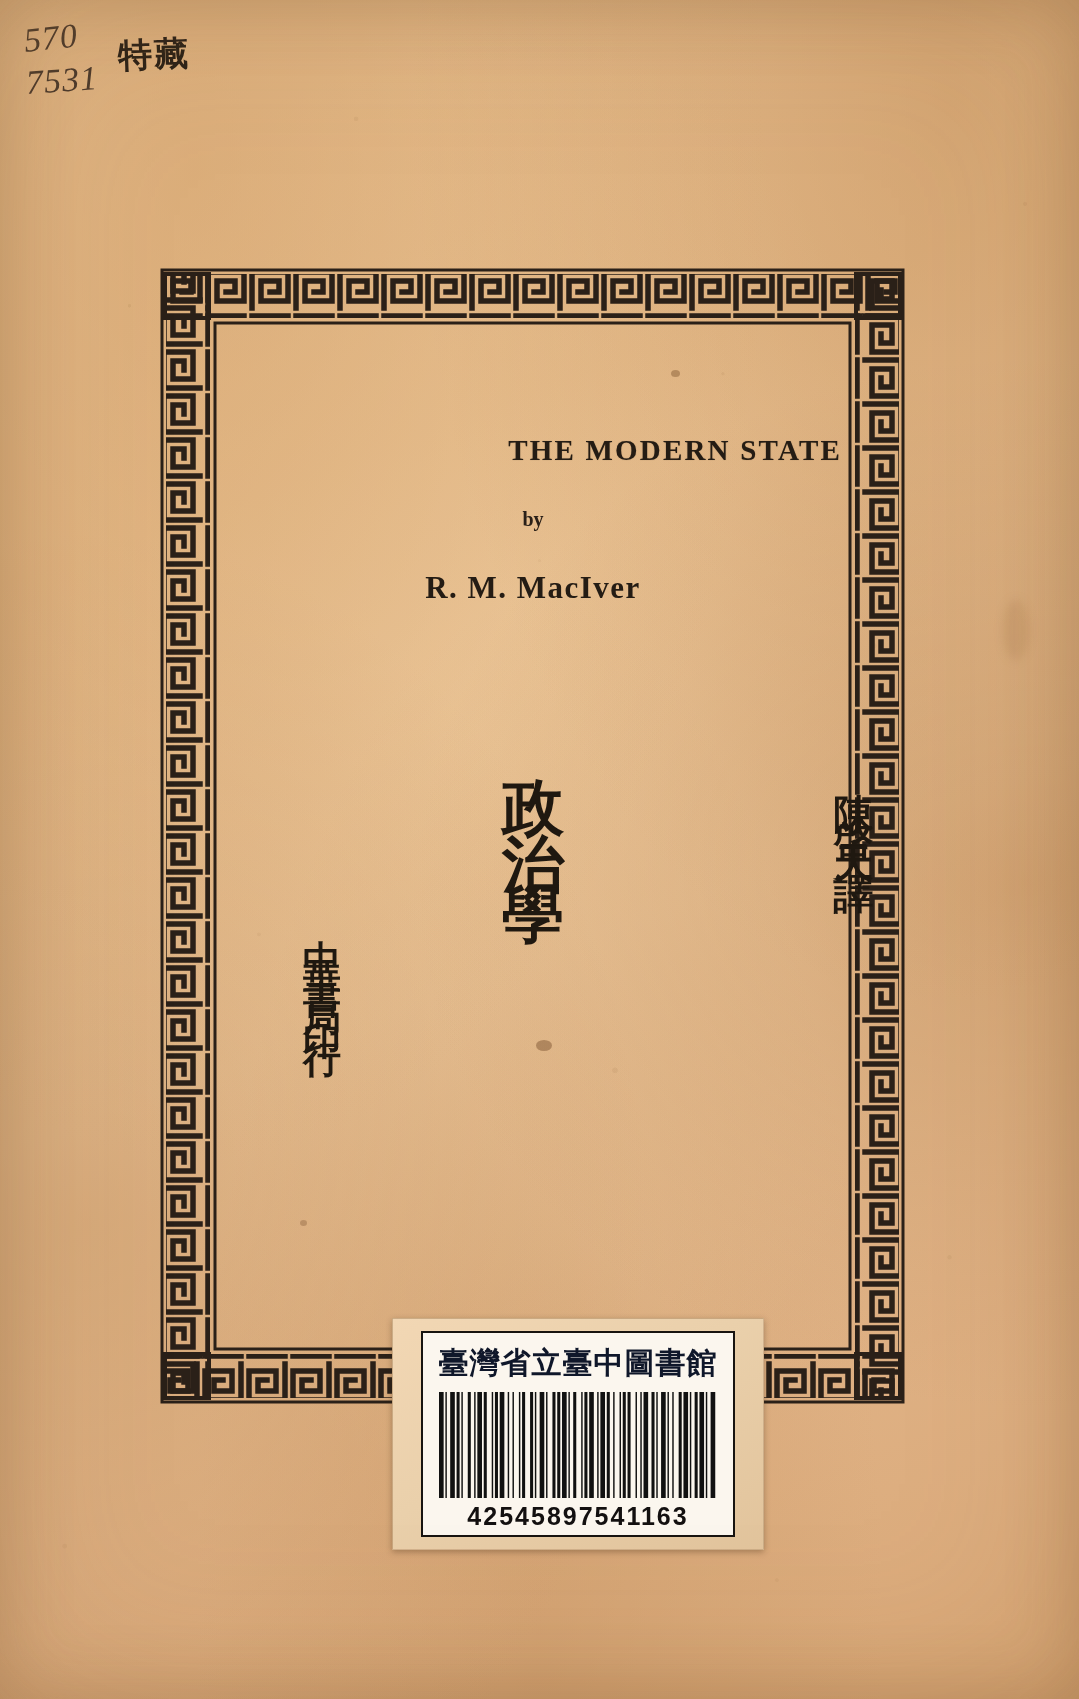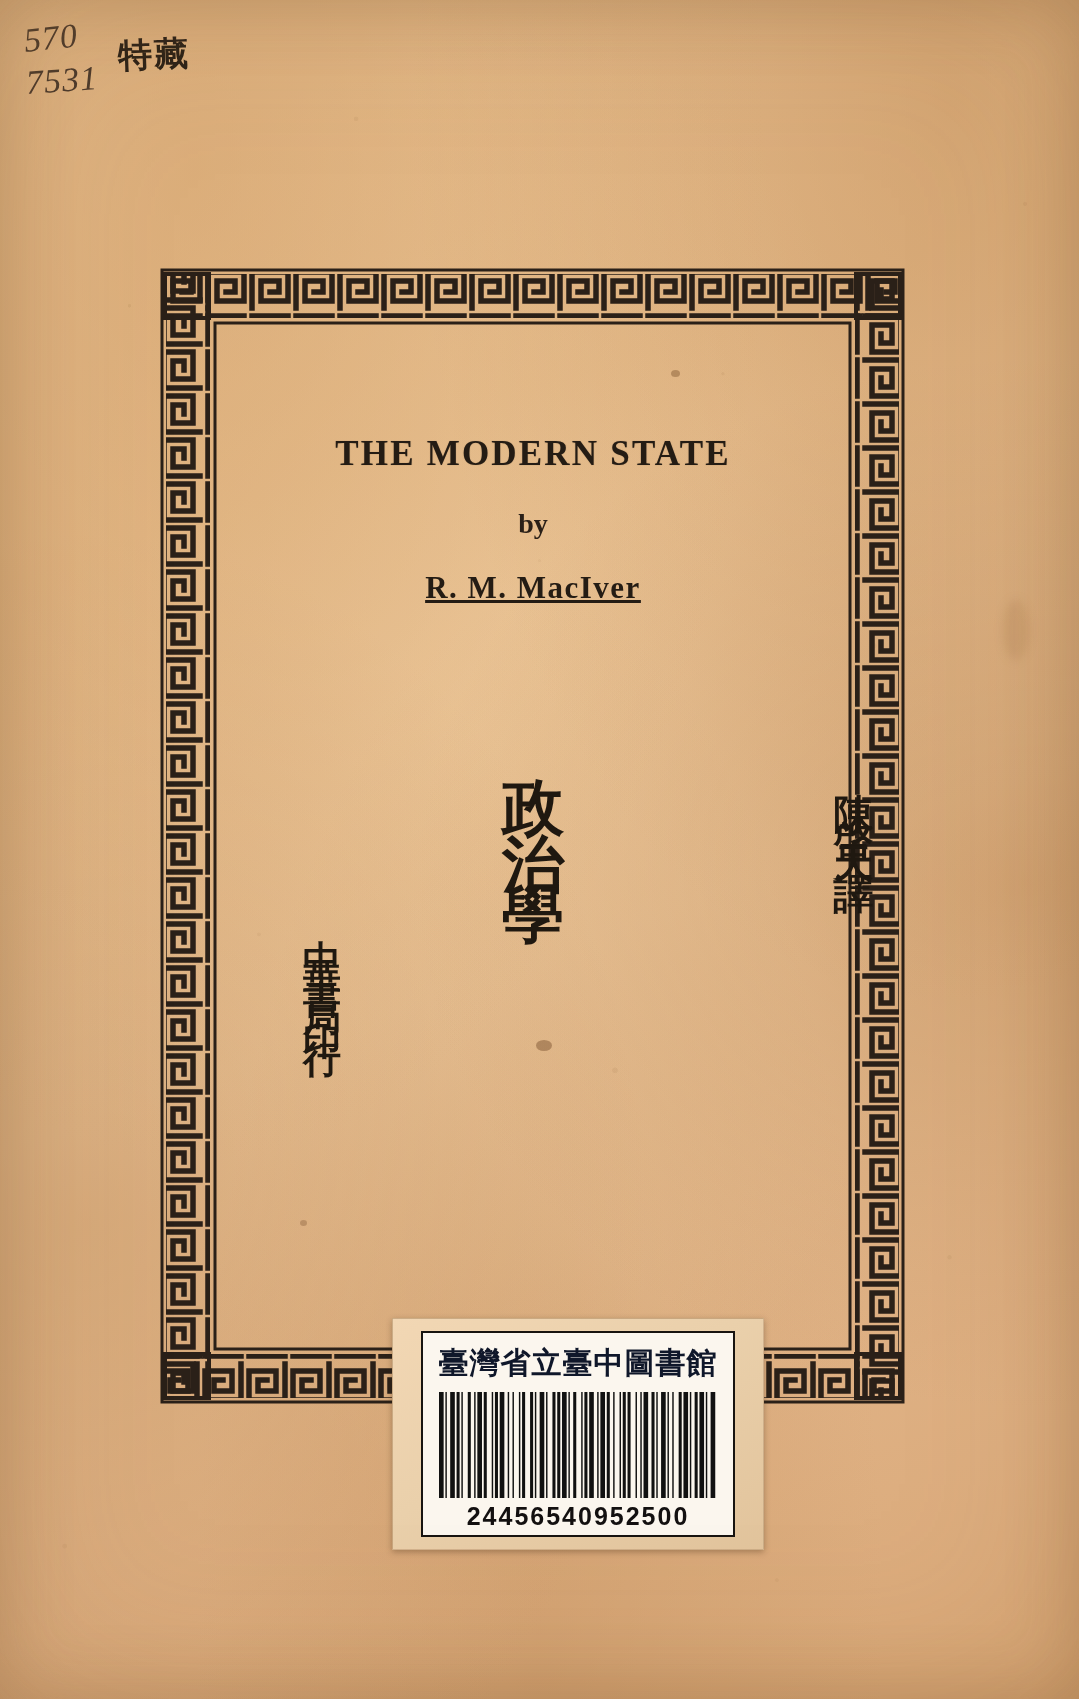--- a/index.html
+++ b/index.html
@@ -105,51 +105,50 @@
     left: 224px;
     top: 330px;
     width: 618px;
     height: 1012px;
   }
   .latin-title {
     position: absolute;
     top: 104px;
     left: 0;
     width: 100%;
-    text-align: center;
-    font-size: 35px;
+    text-align: right;
+    font-size: 29px;
     font-weight: bold;
     letter-spacing: 2.2px;
     color: #241c14;
     font-family: "Liberation Serif", serif;
     text-shadow: 0 0 1px rgba(40,28,18,0.35);
   }
   .latin-by {
     position: absolute;
     top: 178px;
     left: 0;
     width: 100%;
     text-align: center;
-    font-size: 28px;
+    font-size: 20px;
     font-weight: bold;
     color: #2a2018;
     font-family: "Liberation Serif", serif;
   }
   .latin-author {
     position: absolute;
     top: 240px;
     left: 0;
     width: 100%;
     text-align: center;
     font-size: 31px;
     font-weight: bold;
     letter-spacing: 1.5px;
     color: #241c14;
     font-family: "Liberation Serif", serif;
-    text-decoration: underline;
   }
 
   
   .vcol {
     position: absolute;
     writing-mode: vertical-rl;
     text-orientation: upright;
     color: #1f1810;
     font-family: "DejaVu Sans", sans-serif;
     font-weight: 600;
@@ -354,18 +353,18 @@
             <rect x="233.26" y="0" width="1.45" height="106" fill="#111"></rect>
             <rect x="239.66" y="0" width="3.05" height="106" fill="#111"></rect>
             <rect x="244.45" y="0" width="4.64" height="106" fill="#111"></rect>
             <rect x="250.84" y="0" width="1.45" height="106" fill="#111"></rect>
             <rect x="255.63" y="0" width="3.05" height="106" fill="#111"></rect>
             <rect x="260.43" y="0" width="4.64" height="106" fill="#111"></rect>
             <rect x="266.82" y="0" width="1.45" height="106" fill="#111"></rect>
             <rect x="271.61" y="0" width="4.64" height="106" fill="#111"></rect>
           </svg>
       </div>
-      <div id="barcode-number">24456540952500</div>
+      <div id="barcode-number">42545897541163</div>
     </div>
   </div>
 
   <div id="edge-shadow"></div>
 </div>
 
 </body></html>

